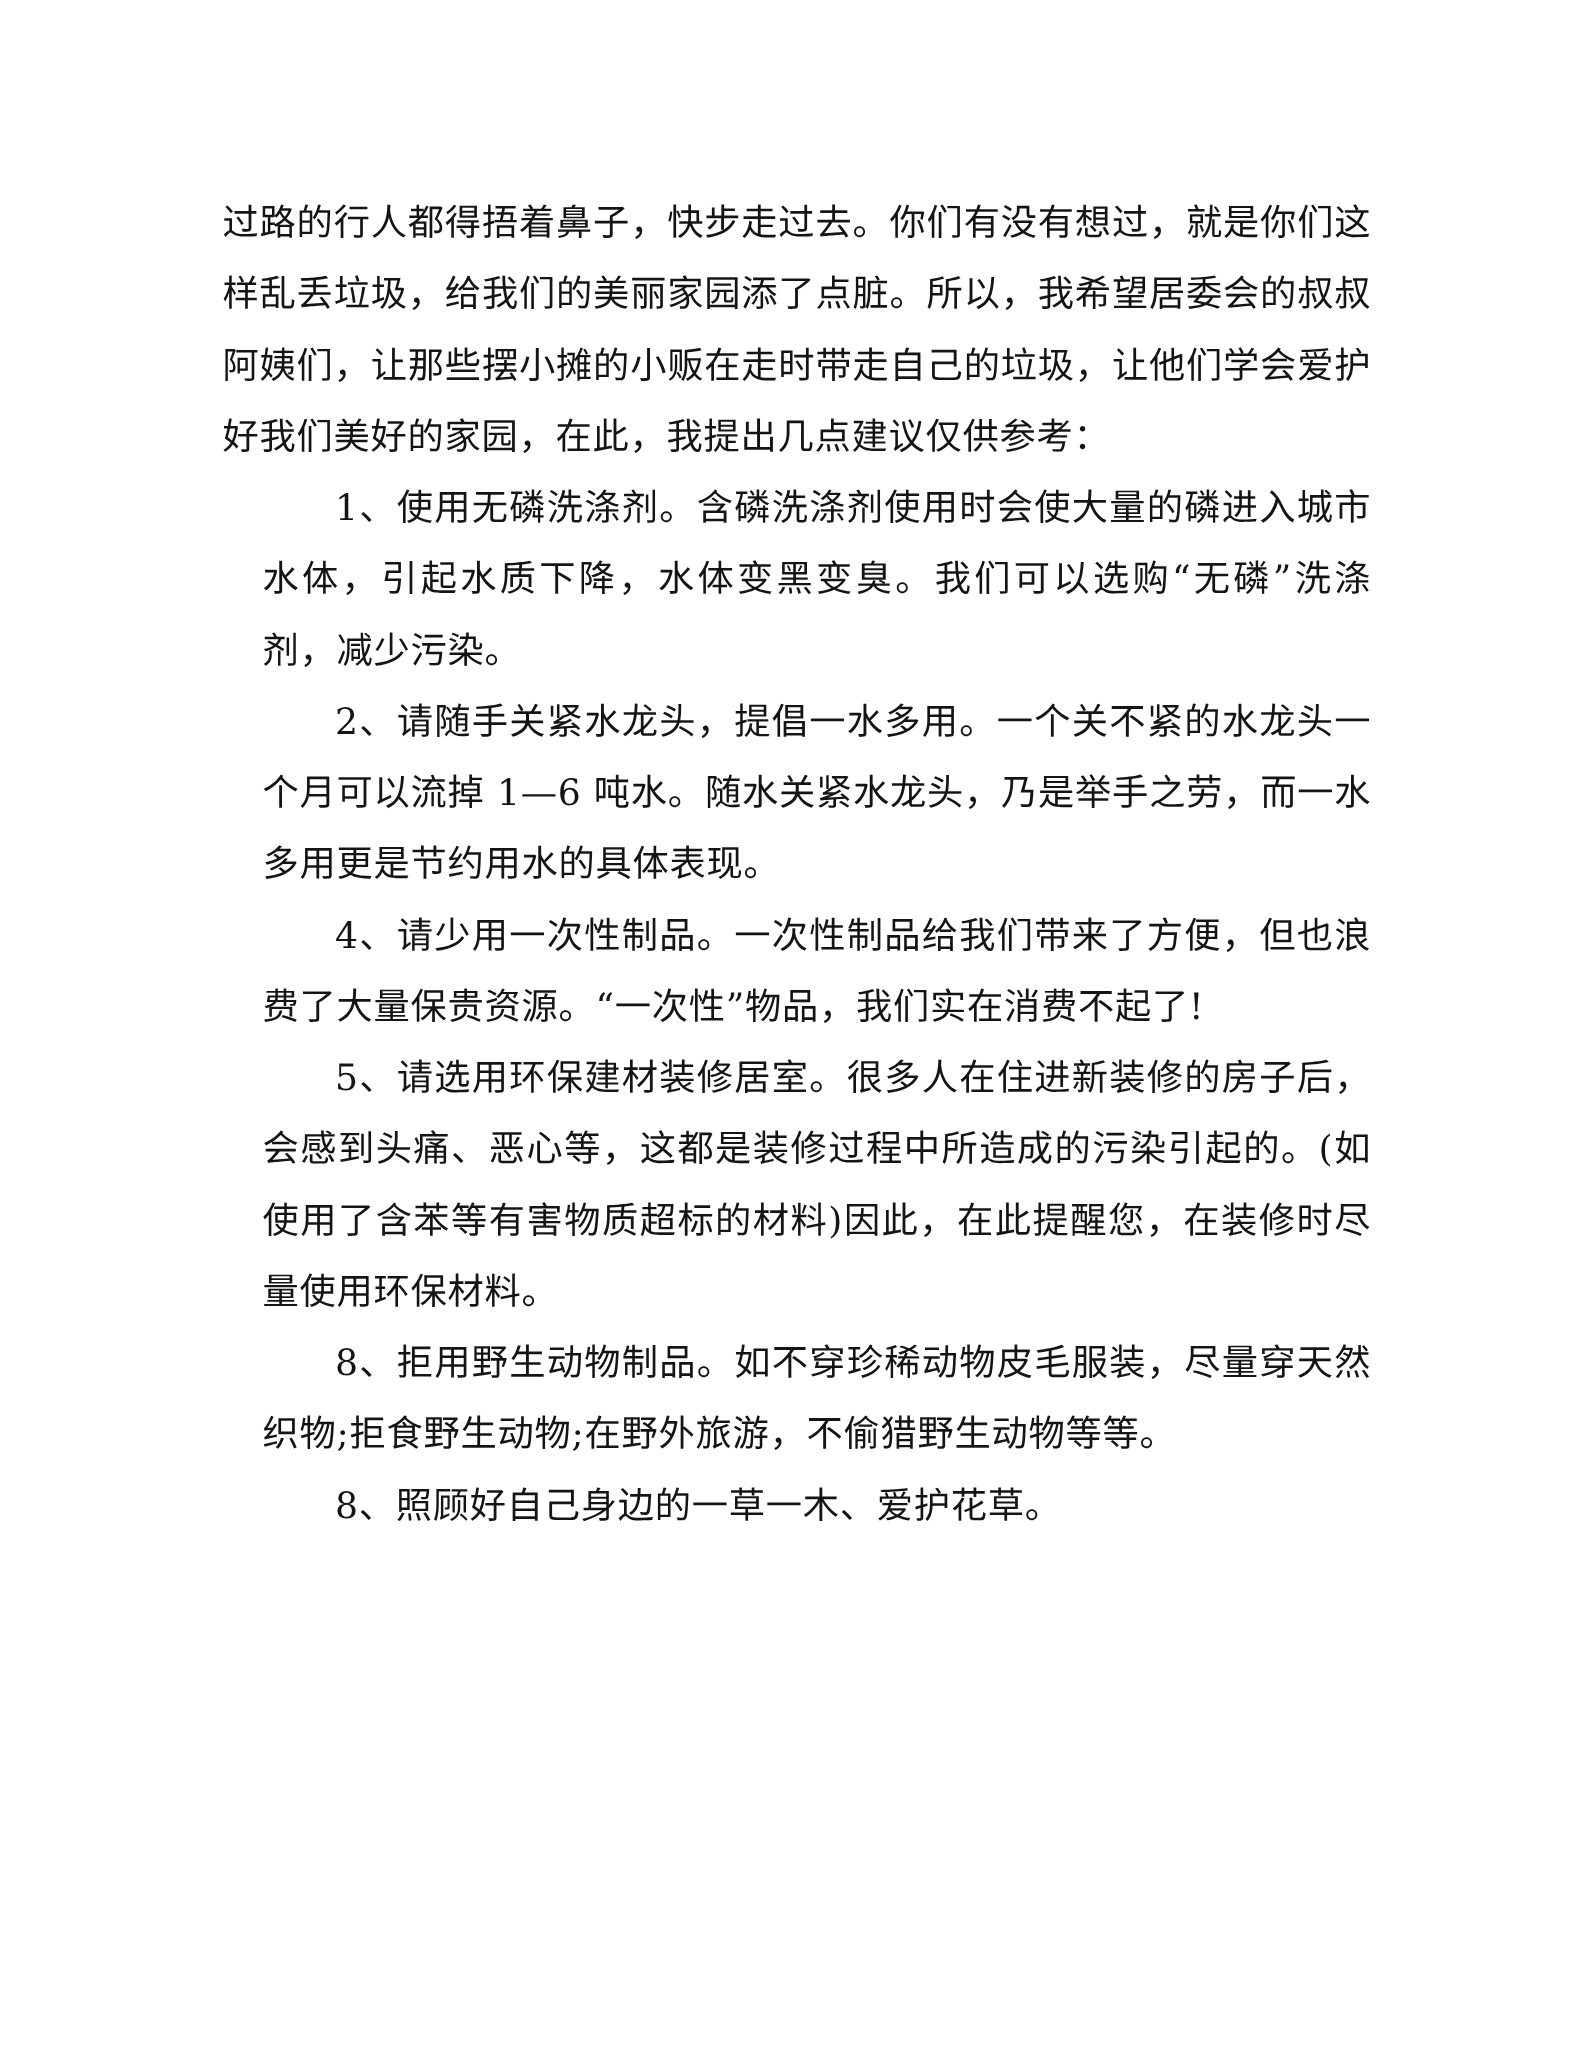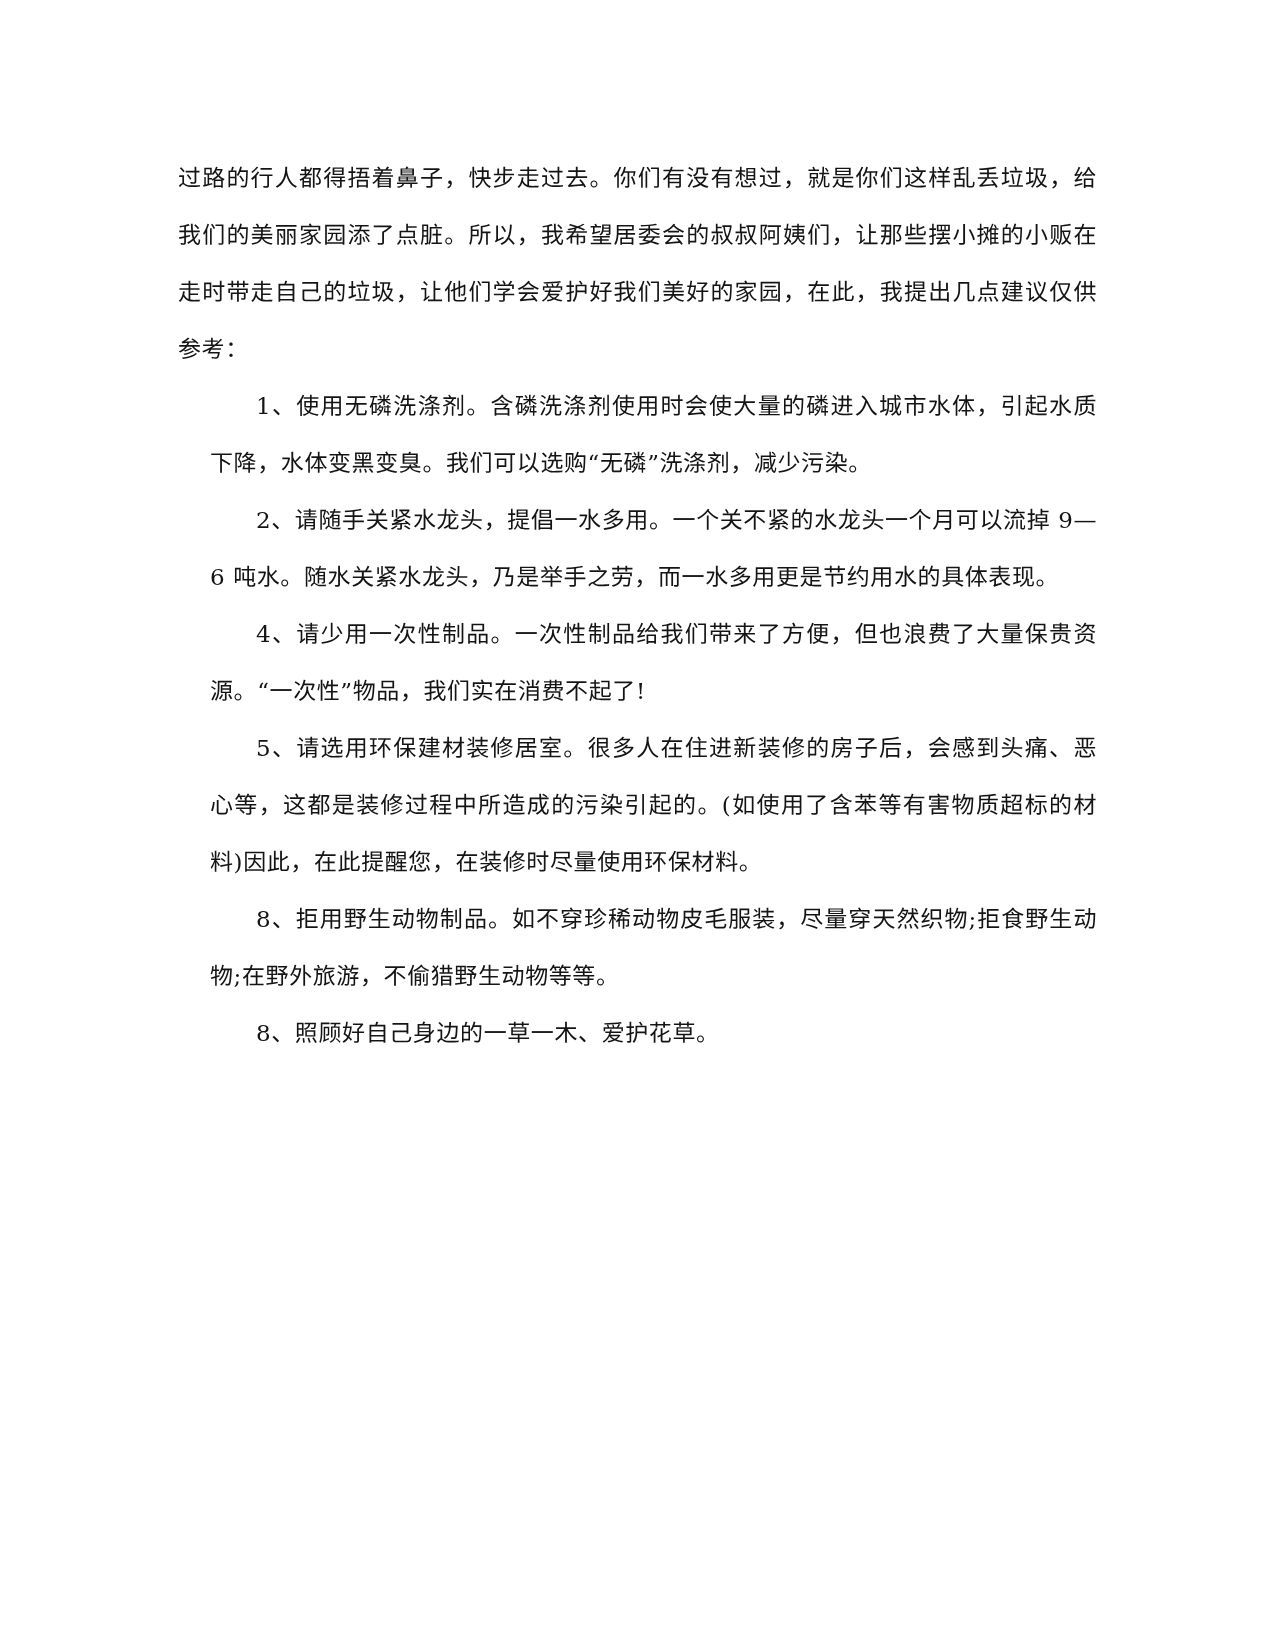--- a/index.html
+++ b/index.html
@@ -14,21 +14,21 @@
     color: #1a1a1a;
   }
   .page {
     box-sizing: border-box;
     width: 1275px;
     height: 1650px;
     padding: 150px 178px 60px 178px;
     background: #ffffff;
   }
   .doc-body {
-    font-size: 23px;
+    font-size: 29px;
     line-height: 57px;
     text-align: justify;
     text-justify: inter-ideograph;
     letter-spacing: 0.6px;
     color: #141414;
   }
   p.para {
     margin: 0;
     padding: 0;
   }
@@ -37,19 +37,19 @@
     margin-left: 32px;
   }
 </style>
 </head>
 <body>
 
 <div class="page">
   <div class="doc-body">
     <p class="para">过路的行人都得捂着鼻子，快步走过去。你们有没有想过，就是你们这样乱丢垃圾，给我们的美丽家园添了点脏。所以，我希望居委会的叔叔阿姨们，让那些摆小摊的小贩在走时带走自己的垃圾，让他们学会爱护好我们美好的家园，在此，我提出几点建议仅供参考：</p>
     <p class="para indent">1、使用无磷洗涤剂。含磷洗涤剂使用时会使大量的磷进入城市水体，引起水质下降，水体变黑变臭。我们可以选购“无磷”洗涤剂，减少污染。</p>
-    <p class="para indent">2、请随手关紧水龙头，提倡一水多用。一个关不紧的水龙头一个月可以流掉 9—6 吨水。随水关紧水龙头，乃是举手之劳，而一水多用更是节约用水的具体表现。</p>
+    <p class="para indent">2、请随手关紧水龙头，提倡一水多用。一个关不紧的水龙头一个月可以流掉 1—6 吨水。随水关紧水龙头，乃是举手之劳，而一水多用更是节约用水的具体表现。</p>
     <p class="para indent">4、请少用一次性制品。一次性制品给我们带来了方便，但也浪费了大量保贵资源。“一次性”物品，我们实在消费不起了!</p>
     <p class="para indent">5、请选用环保建材装修居室。很多人在住进新装修的房子后，会感到头痛、恶心等，这都是装修过程中所造成的污染引起的。(如使用了含苯等有害物质超标的材料)因此，在此提醒您，在装修时尽量使用环保材料。</p>
     <p class="para indent">8、拒用野生动物制品。如不穿珍稀动物皮毛服装，尽量穿天然织物;拒食野生动物;在野外旅游，不偷猎野生动物等等。</p>
     <p class="para indent">8、照顾好自己身边的一草一木、爱护花草。</p>
   </div>
 </div>
 
 </body></html>

